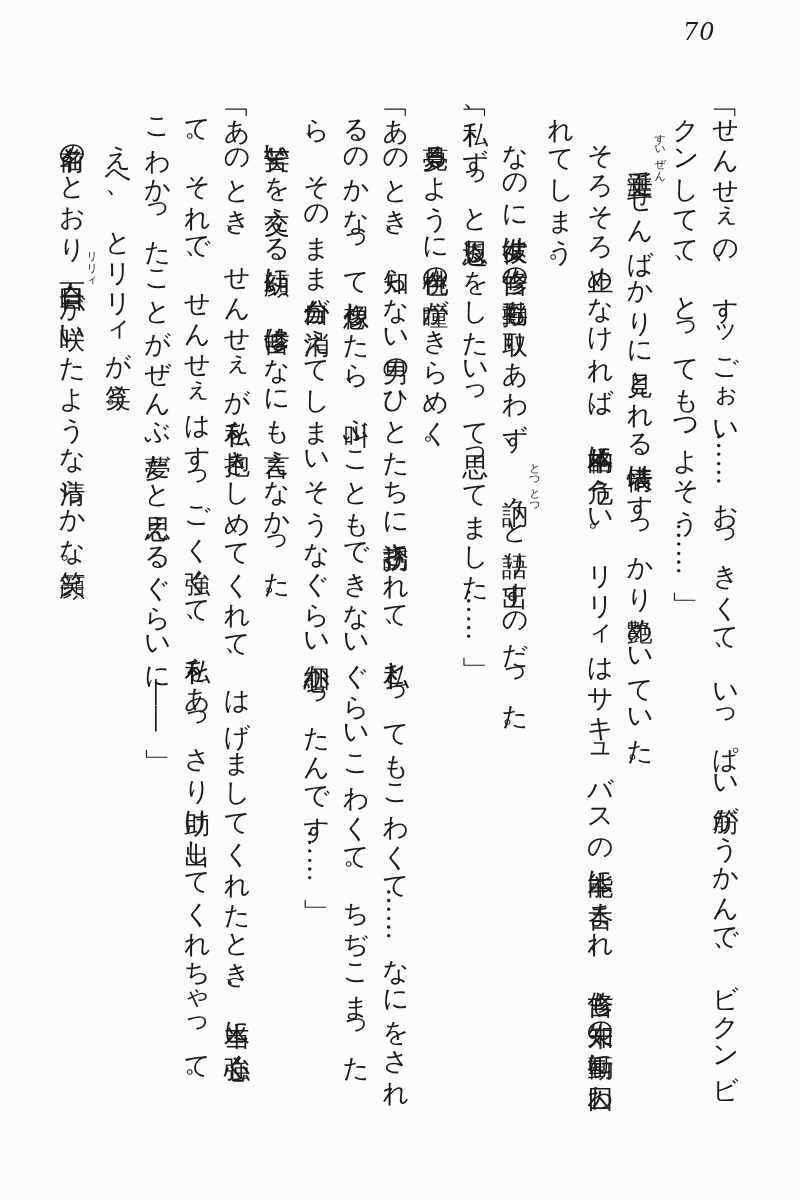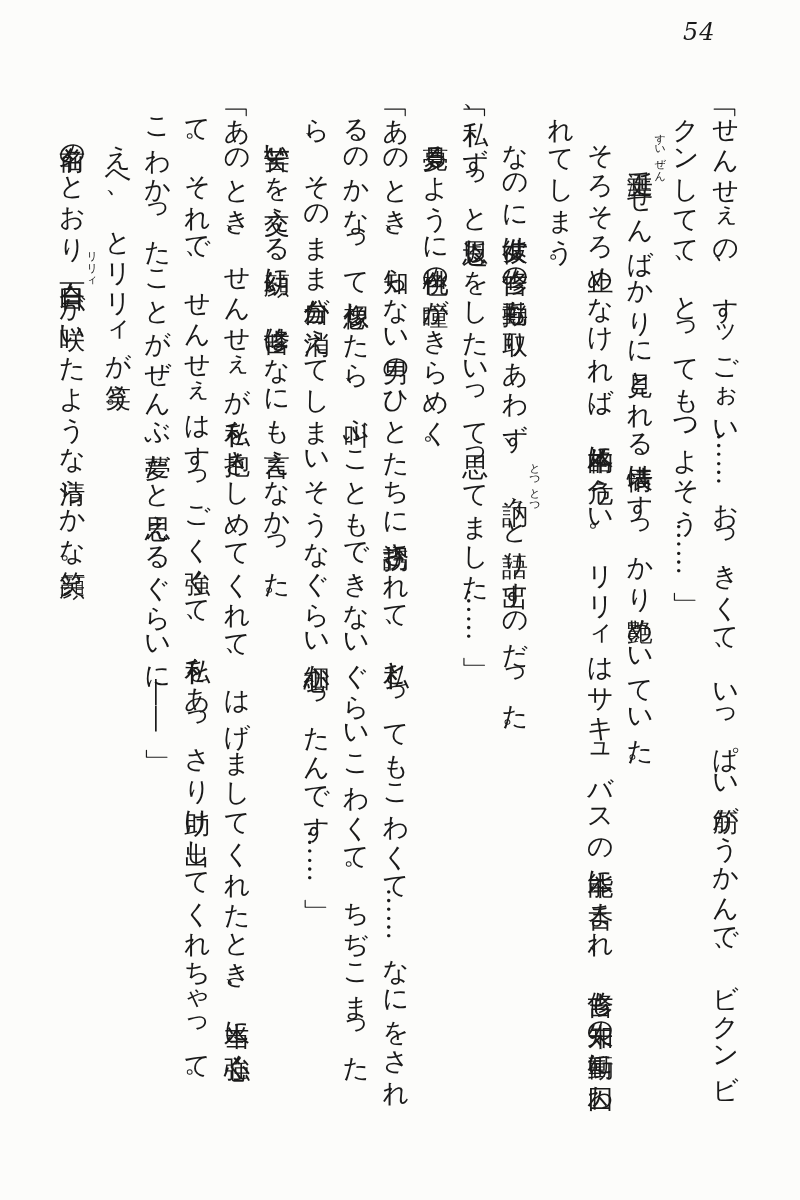--- a/index.html
+++ b/index.html
@@ -53,21 +53,21 @@
   ruby rt {
     font-size: 11px;
     letter-spacing: 0;
     line-height: 1;
     color: #1a1a1a;
   }
 </style>
 </head>
 <body>
 
-<div class="page-number">54</div>
+<div class="page-number">70</div>
 
 <div class="text-block" id="text-block">
     <p><span>「せんせぇの、すッごぉい……おっきくて、いっぱい筋がうかんで、ビクンビクンしてて、とってもつよそう……」</span></p>
     <p class="indent"><ruby>垂涎<rt>すいぜん</rt></ruby><span>せんばかりに見とれる表情はすっかり艶めいていた。</span></p>
     <p class="indent"><span>そろそろ止めなければ、本格的に危うい。リリィはサキュバスの本能に呑まれ、修吉も未知の衝動に囚われてしまう。</span></p>
     <p class="indent"><span>なのに彼女は修吉の動揺も取りあわず、</span><ruby>訥々<rt>とつとつ</rt></ruby><span>と語り出すのだった。</span></p>
     <p><span>「私、ずっと恩返しをしたいって思ってました……」</span></p>
     <p class="indent"><span>夢見るように桃色の瞳がきらめく。</span></p>
     <p><span>「あのとき、知らない男のひとたちに誘拐されて、私とってもこわくて……なにをされるのかなって想像したら、叫ぶこともできないぐらいこわくて。ちぢこまったら、そのまま自分が消えてしまいそうなぐらい心細かったんです……」</span></p>
     <p class="indent"><span>苦笑いを交える幼顔に、修吉はなにも言えなかった。</span></p>

